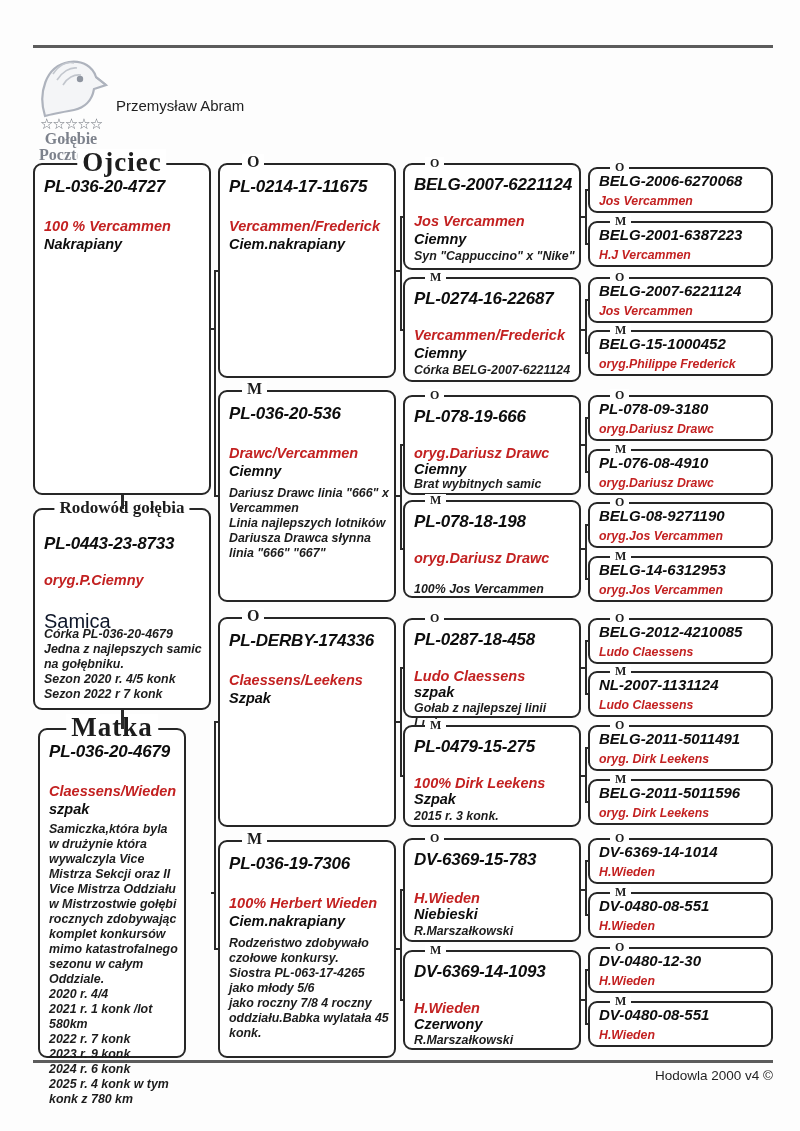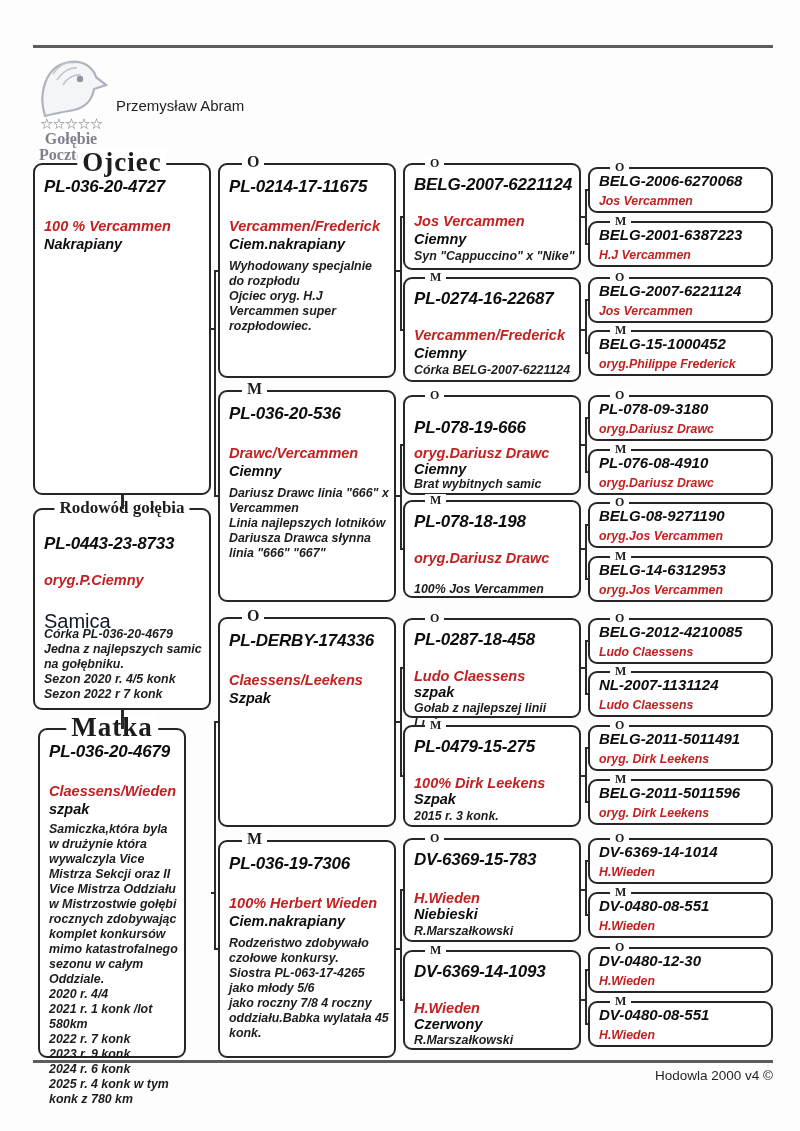--- a/index.html
+++ b/index.html
@@ -84,22 +84,20 @@
 2023 r. 9 konk
 2024 r. 6 konk
 2025 r. 4 konk w tym konk z 780 km</div>
   </div>
 
   <div class="box" style="left:218px;top:163px;width:178px;height:215px">
     <div class="blabel g2">O</div>
     <div class="ring" style="top:12px">PL-0214-17-11675</div>
     <div class="strain" style="top:53px">Vercammen/Frederick</div>
     <div class="colorname" style="top:71px">Ciem.nakrapiany</div>
-    <div class="desc" style="top:94px">Wyhodowany specjalnie do rozpłodu
-Ojciec oryg. H.J Vercammen super rozpłodowiec.</div>
   </div>
   <div class="box" style="left:218px;top:390px;width:178px;height:212px">
     <div class="blabel g2">M</div>
     <div class="ring" style="top:12px">PL-036-20-536</div>
     <div class="strain" style="top:53px">Drawc/Vercammen</div>
     <div class="colorname" style="top:71px">Ciemny</div>
     <div class="desc" style="top:94px">Dariusz Drawc linia "666" x Vercammen
 Linia najlepszych lotników Dariusza Drawca słynna linia "666" "667"</div>
   </div>
   <div class="box" style="left:218px;top:617px;width:178px;height:210px">
@@ -129,21 +127,21 @@
   </div>
   <div class="box" style="left:403px;top:277px;width:178px;height:105px">
     <div class="blabel sm">M</div>
     <div class="ring" style="top:10px">PL-0274-16-22687</div>
     <div class="strain" style="top:48px">Vercammen/Frederick</div>
     <div class="colorname" style="top:66px">Ciemny</div>
     <div class="desc" style="top:84px">Córka BELG-2007-6221124</div>
   </div>
   <div class="box" style="left:403px;top:395px;width:178px;height:100px">
     <div class="blabel sm">O</div>
-    <div class="ring" style="top:21px">PL-078-19-666</div>
+    <div class="ring" style="top:10px">PL-078-19-666</div>
     <div class="strain" style="top:48px">oryg.Dariusz Drawc</div>
     <div class="colorname" style="top:64px">Ciemny</div>
     <div class="desc" style="top:80px">Brat wybitnych samic</div>
   </div>
   <div class="box" style="left:403px;top:500px;width:178px;height:98px">
     <div class="blabel sm">M</div>
     <div class="ring" style="top:10px">PL-078-18-198</div>
     <div class="strain" style="top:48px">oryg.Dariusz Drawc</div>
     <div class="colorname" style="top:64px"></div>
     <div class="desc" style="top:80px">100% Jos Vercammen</div>

